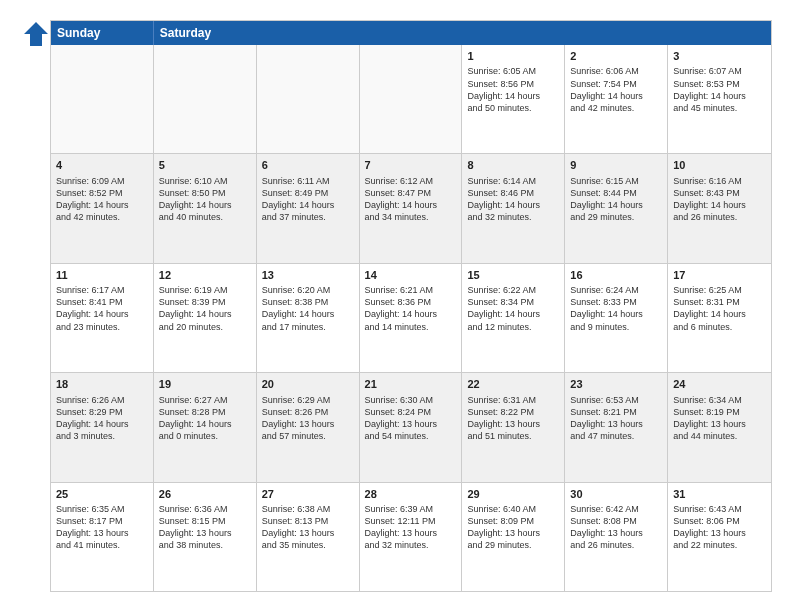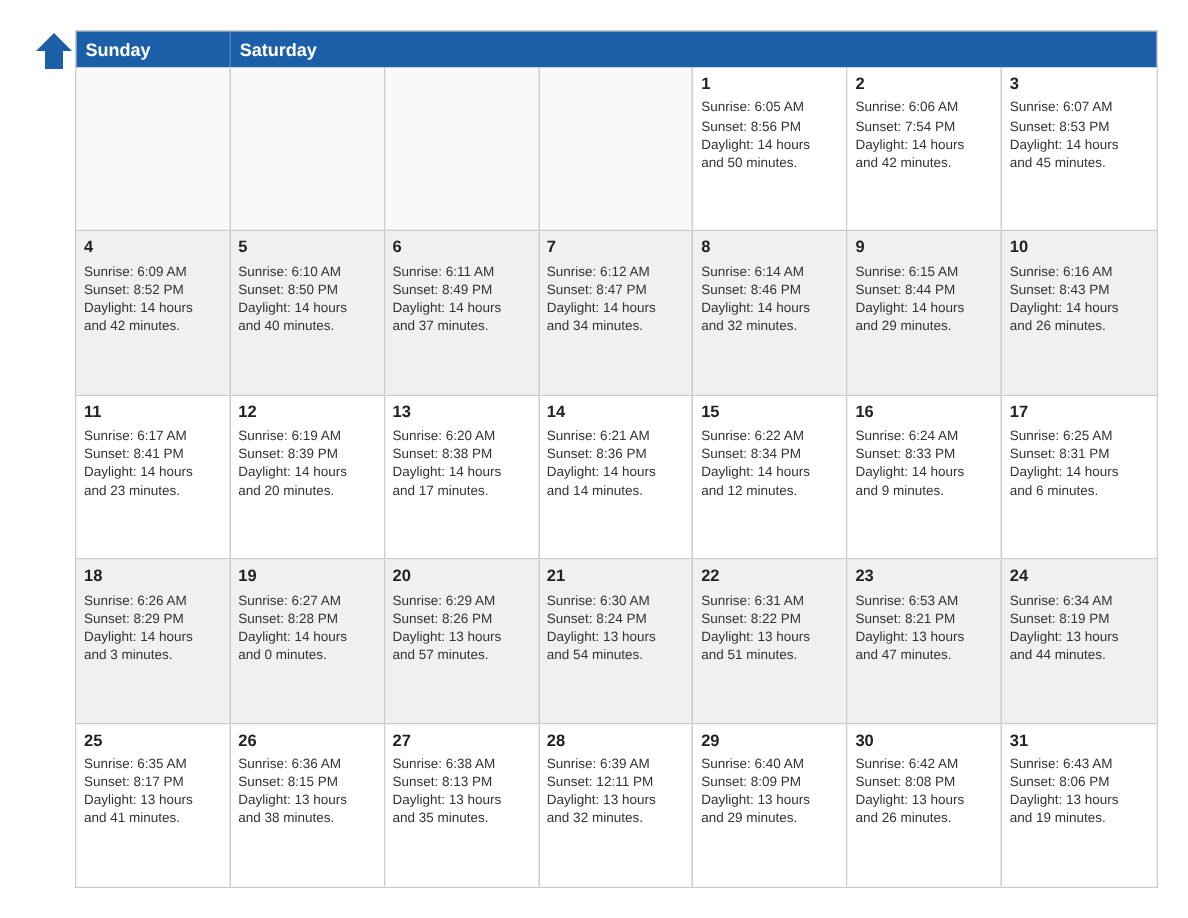--- a/index.html
+++ b/index.html
@@ -352,18 +352,18 @@
             <div class="cell-text">Sunrise: 6:42 AM</div>
             <div class="cell-text">Sunset: 8:08 PM</div>
             <div class="cell-text">Daylight: 13 hours</div>
             <div class="cell-text">and 26 minutes.</div>
           </div>
           <div class="cal-cell">
             <span class="day-num">31</span>
             <div class="cell-text">Sunrise: 6:43 AM</div>
             <div class="cell-text">Sunset: 8:06 PM</div>
             <div class="cell-text">Daylight: 13 hours</div>
-            <div class="cell-text">and 19 minutes.</div>
+            <div class="cell-text">and 22 minutes.</div>
           </div>
         </div>
       </div>
   </div>
 </div>
 
 </body></html>

